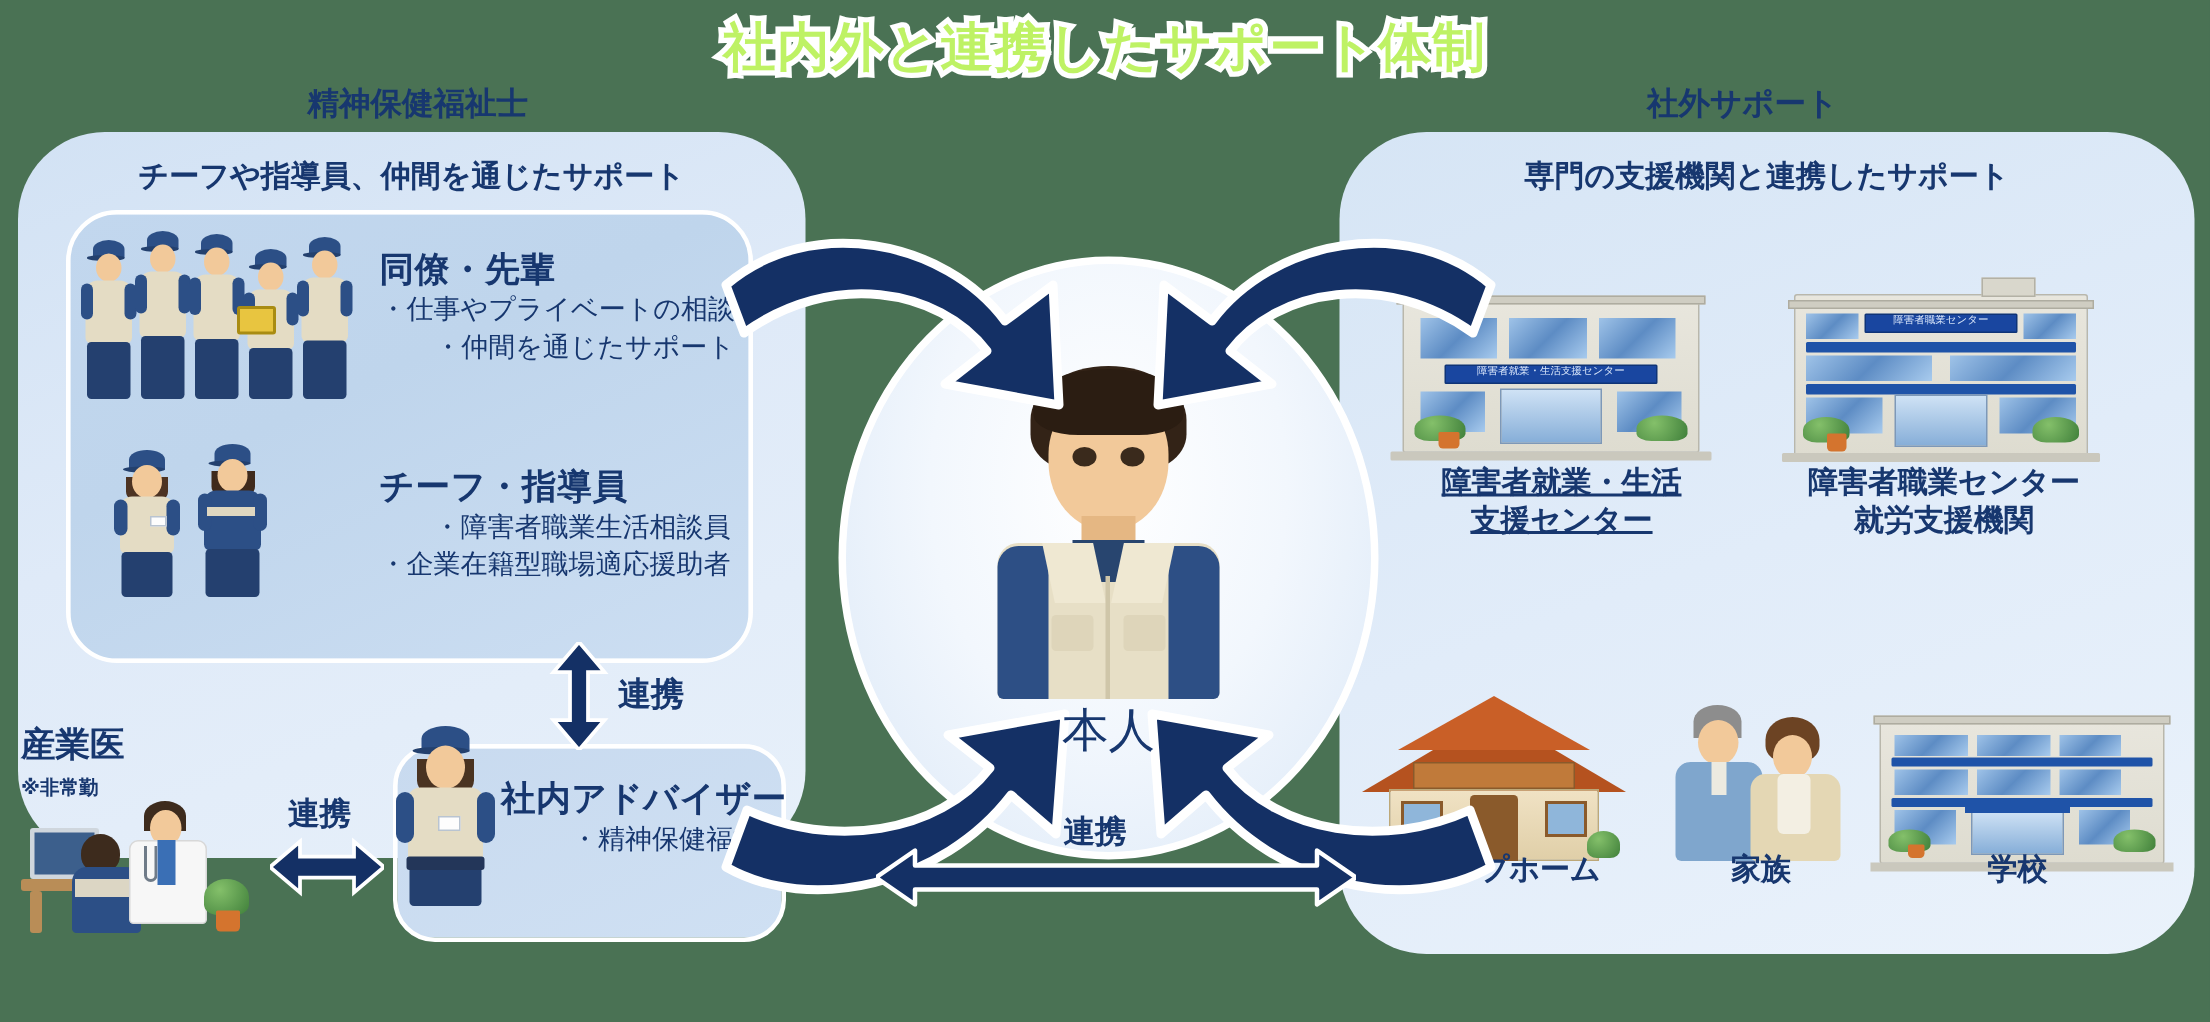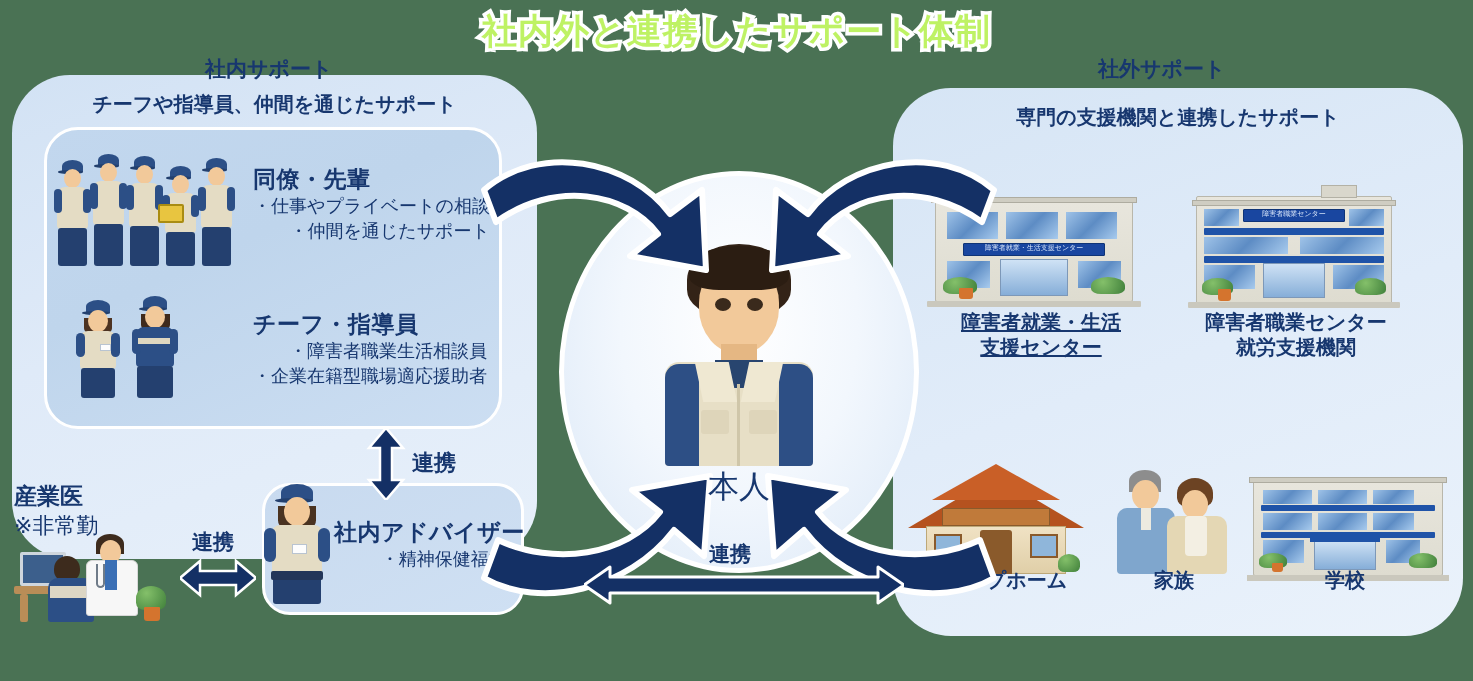--- a/index.html
+++ b/index.html
@@ -43,21 +43,21 @@
   .sec-cap.left  { left: 205px; top: 55px; }
   .sec-cap.right { left: 1098px; top: 55px; }
 
   
   .panel {
     position: absolute;
     border-radius: 58px;
     z-index: 4;
   }
   .panel.left {
-    left: 12px;  top: 75px;
+    left: 12px;  top: 88px;
     width: 525px; height: 484px;
     background: linear-gradient(160deg,#d2e2f4 0%, #dfeaf8 45%, #e7f0fa 100%);
   }
   .panel.right {
     left: 893px; top: 88px;
     width: 570px; height: 548px;
     background: linear-gradient(160deg,#d6e5f5 0%, #e1ecf9 50%, #eaf2fb 100%);
   }
 
   .panel-head {
@@ -278,21 +278,21 @@
   .couple-person { position:absolute; }
   .cp-body { position:absolute; border-radius:10px 10px 4px 4px; }
 </style>
 </head>
 <body>
 
 <div id="stage">
 
   <div class="title">社内外と連携したサポート体制</div>
 
-  <div class="sec-cap left">社内サポート</div>
+  <div class="sec-cap left">精神保健福祉士</div>
   <div class="sec-cap right">社外サポート</div>
 
   <div class="panel left">
     <div class="panel-head">チーフや指導員、仲間を通じたサポート</div>
 
     <div class="inner-box"></div>
     <div class="inner-box2"></div>
   </div>
 
   <div class="art" style="left:52px; top:148px; width:182px; height:122px;">
@@ -379,21 +379,21 @@
     <div class="ln">・企業在籍型職場適応援助者</div>
   </div>
 
   <svg class="arrow-svg" style="left:365px; top:428px;" width="42" height="72" viewBox="0 0 42 72">
     <polygon points="21,0 38,20 27,20 27,52 38,52 21,72 4,52 15,52 15,20 4,20" fill="#143065" stroke="#ffffff" stroke-width="2.5"></polygon>
   </svg>
   <div class="renkei" style="left:412px; top:448px; font-size:22px;">連携</div>
 
   <div class="free-cap" style="left:14px; top:482px;">
     <span style="font-size:23px;">産業医</span><br>
-    <span style="font-size:22px;font-weight:normal;">※非常勤</span>
+    <span style="font-size:13px;font-weight:bold;">※非常勤</span>
   </div>
 
   <div class="scene art" style="left:10px; top:512px; width:168px; height:112px;">
     <div class="desk" style="left:4px; top:74px; width:78px; height:8px;"></div>
     <div class="desk" style="left:10px; top:82px; width:8px; height:28px;"></div>
     <div class="monitor" style="left:10px; top:40px; width:46px; height:34px;"></div>
 
     <div style="position:absolute;left:44px;top:44px;width:26px;height:26px;border-radius:50% 50% 45% 45%;background:#3d2b1d;"></div>
     <div style="position:absolute;left:38px;top:66px;width:46px;height:44px;background:#2c4f86;border-radius:10px 10px 3px 3px;"></div>
     <div style="position:absolute;left:40px;top:74px;width:40px;height:12px;background:#dcd6c4;"></div>

